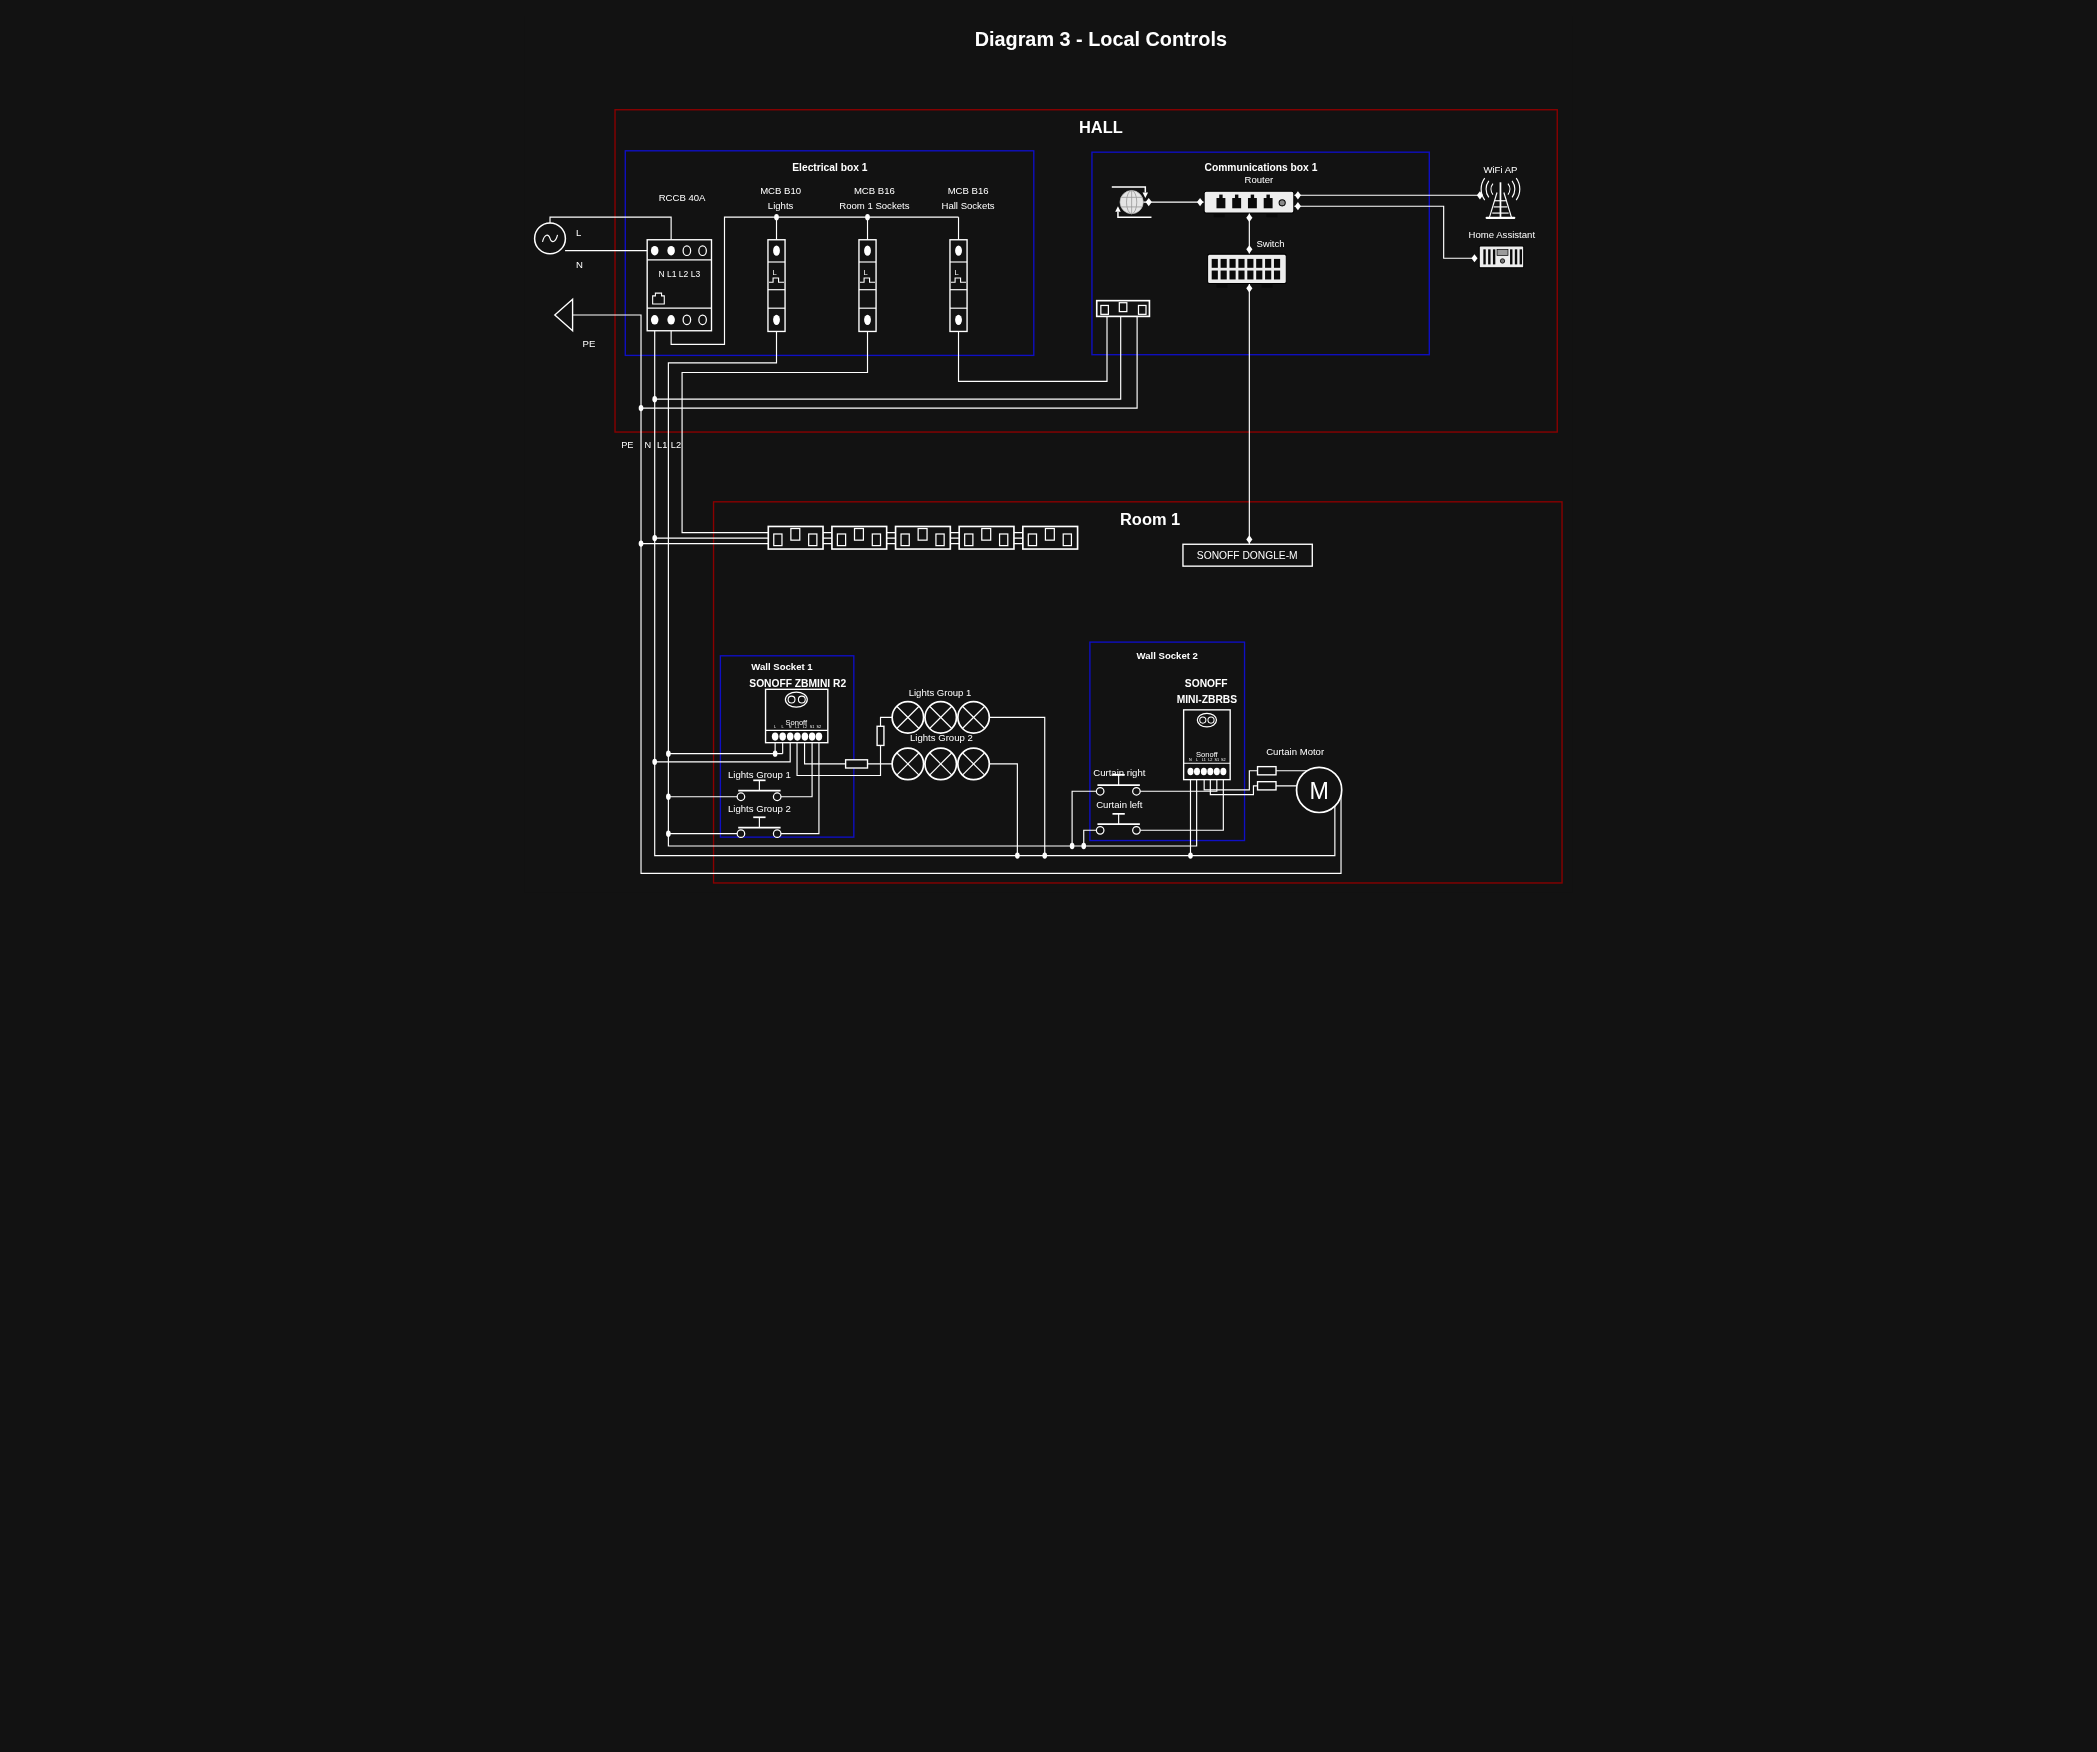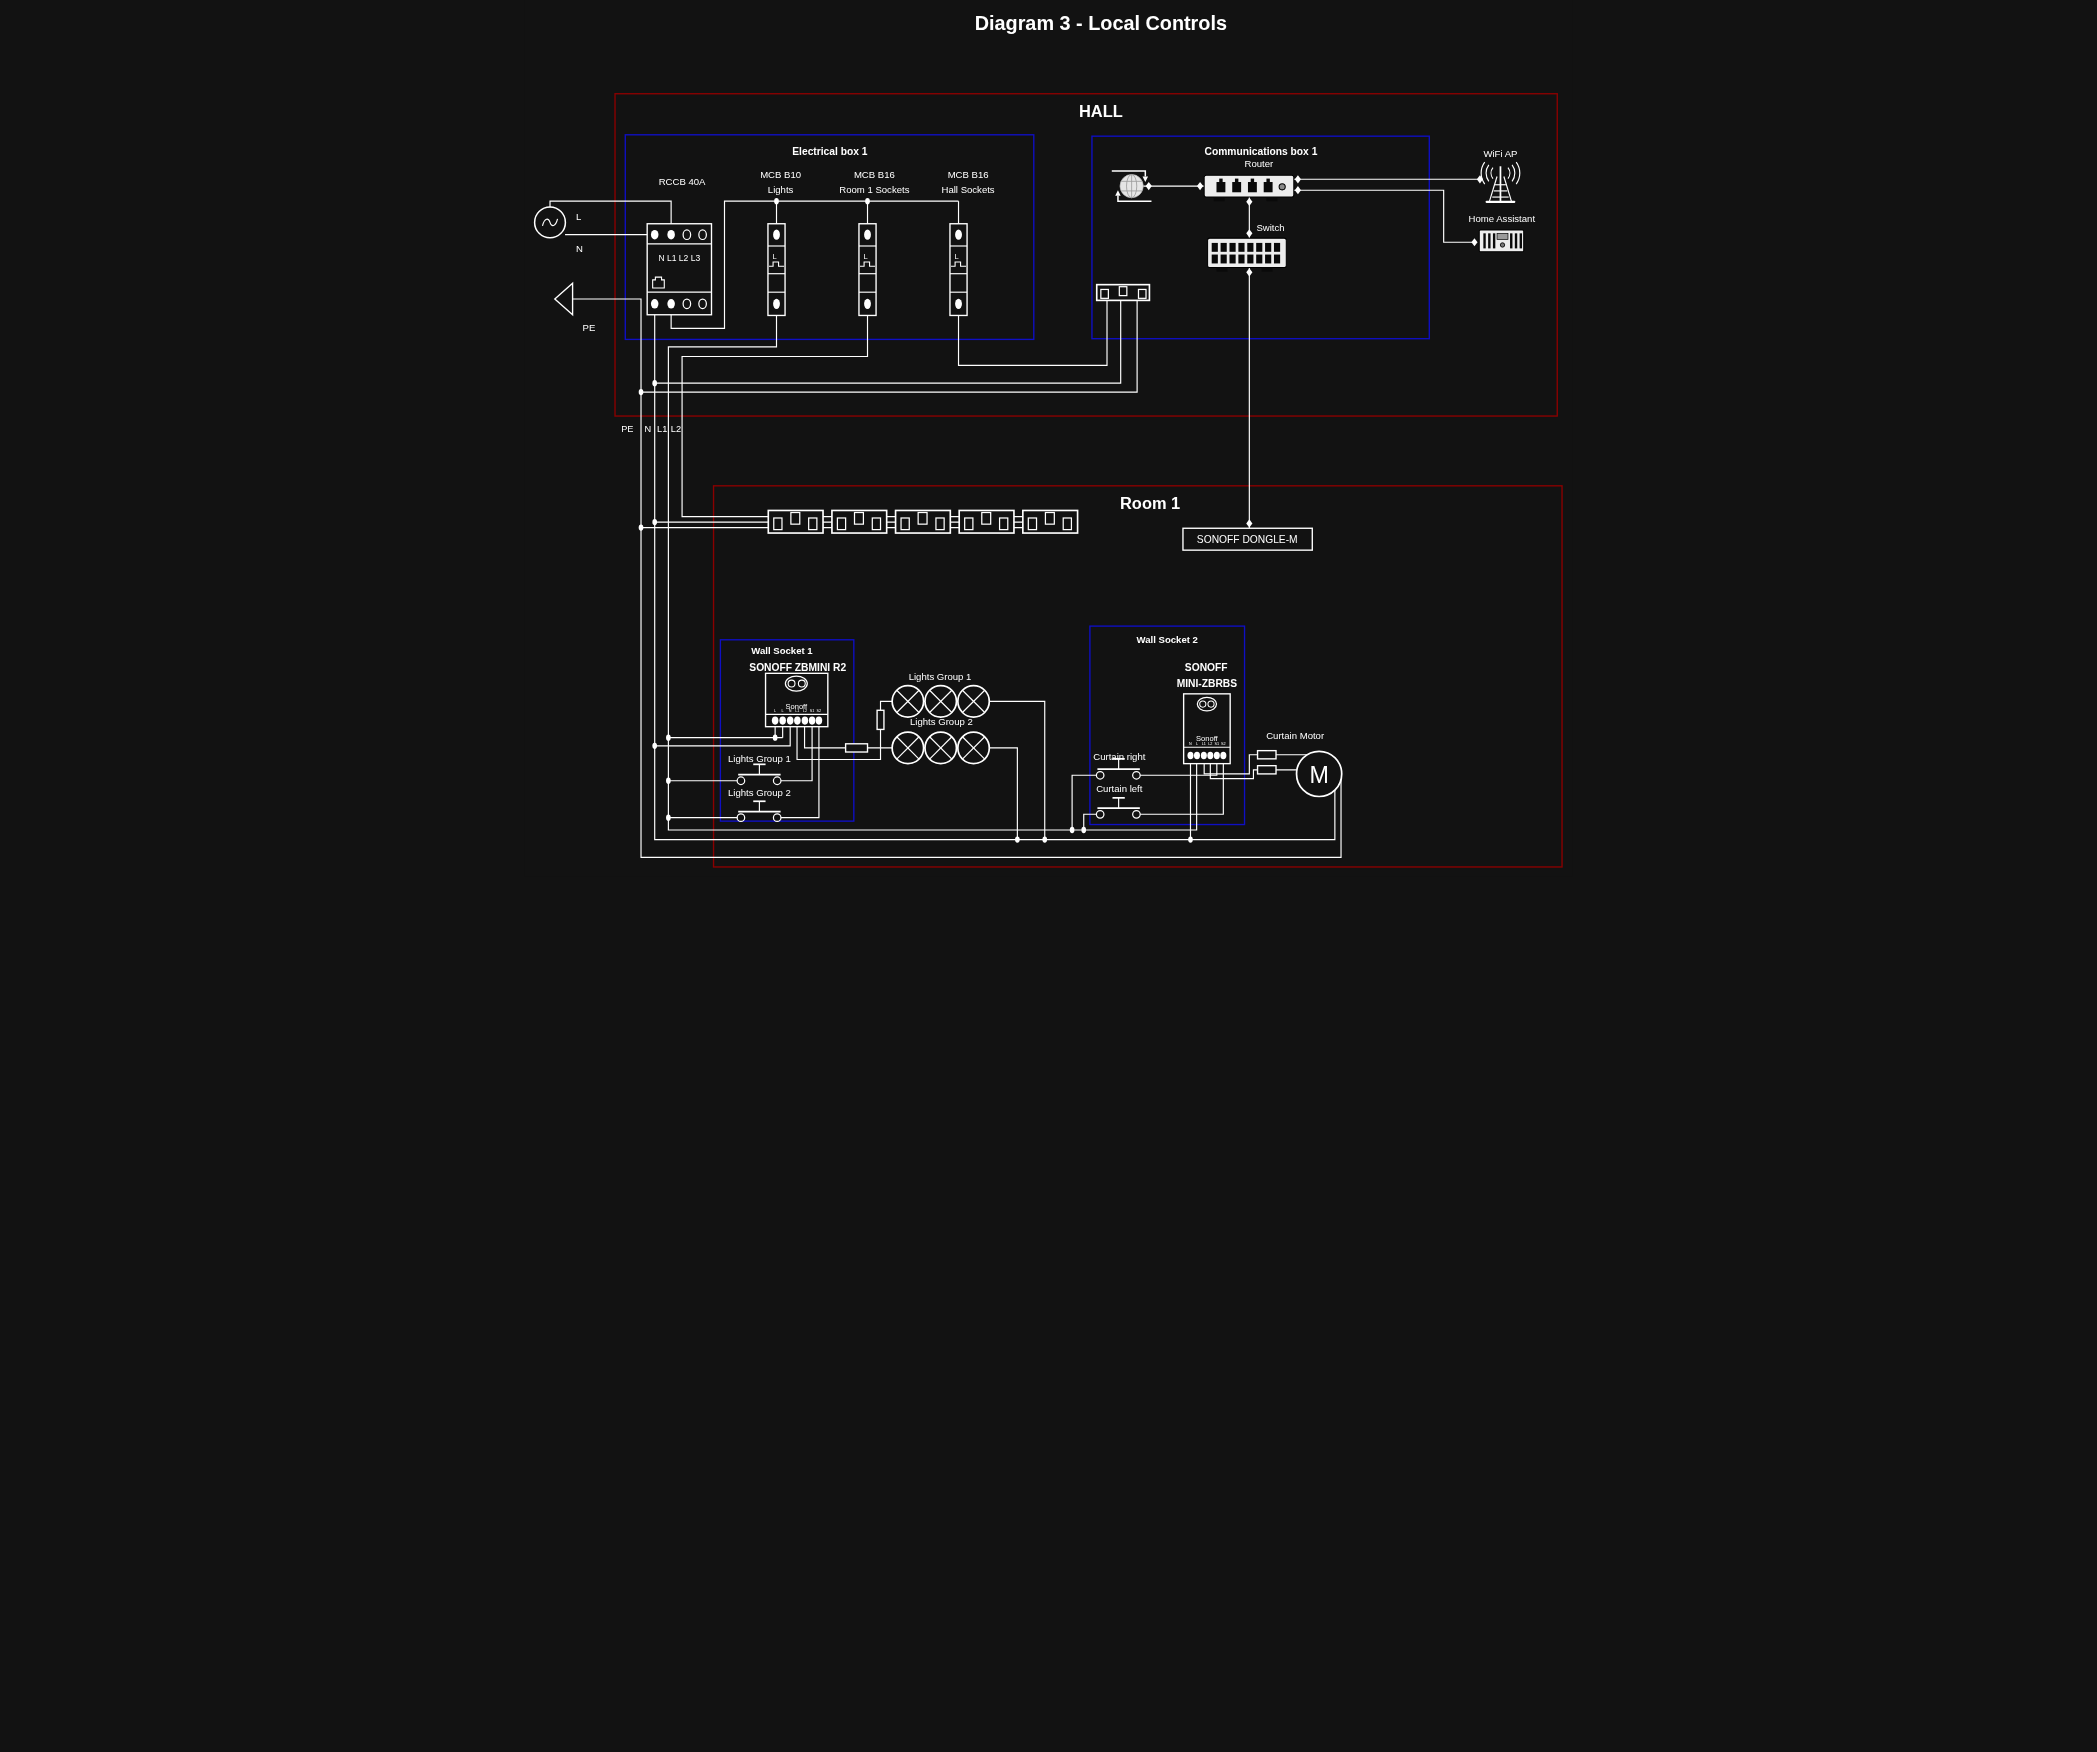--- a/index.html
+++ b/index.html
@@ -1,16 +1,16 @@
 <!DOCTYPE html>
 <html style="font-size:7.3px"><head>
 <meta charset="utf-8">
 <style>
   html,body{margin:0;padding:0;background:#121212;}
-  .stage{width:100%;max-width:1049px;margin:0 auto;}
+  .stage{width:100%;max-width:1049px;margin:16px auto;}
   svg{display:block;width:100%;height:auto;background:#121212;}
   text{font-family:"Liberation Sans","DejaVu Sans",sans-serif;fill:#ffffff;}
   .b{font-weight:bold;}
   .wire{stroke:#ffffff;stroke-width:1.7;fill:none;}
   .wire2{stroke:#ffffff;stroke-width:2.2;fill:none;}
   .dev{stroke:#ffffff;stroke-width:2;fill:#121212;}
   .dot{fill:#ffffff;}
   .dia{fill:#ffffff;}
   .hterm{stroke:#ffffff;stroke-width:1.8;fill:#121212;}
   .lgray{fill:#ededed;stroke:#000;stroke-width:1.5;}

